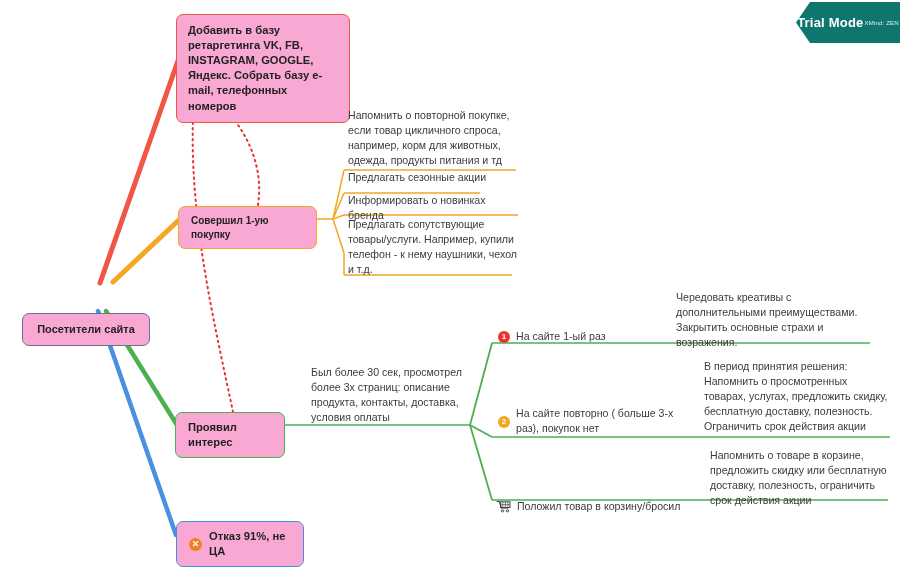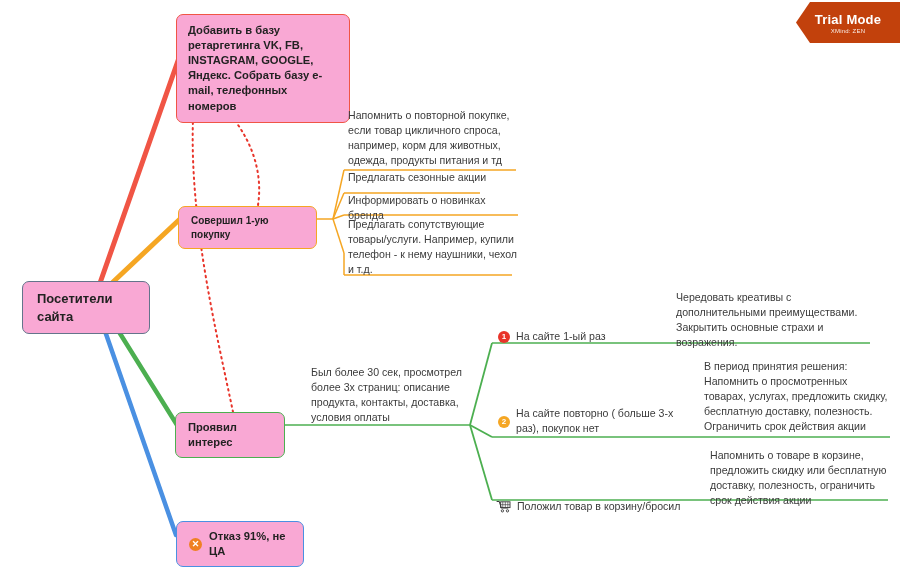--- a/index.html
+++ b/index.html
@@ -34,22 +34,23 @@
     align-items: center;
     gap: 7px;
     font-weight: bold;
     color: #222222;
     line-height: 1.35;
   }
 
   .node-root {
     border: 1.6px solid #64748b;
     padding: 8px 14px;
-    font-size: 13px;
+    font-size: 11px;
     justify-content: center;
+    margin-top: 32px;
   }
   .node-red {
     border: 1.6px solid #f05545;
     padding: 8px 11px;
     font-size: 11.2px;
     align-items: flex-start;
     font-weight: bold;
   }
   .node-orange {
     border: 1.6px solid #f5a623;
@@ -116,25 +117,25 @@
     margin-top: 1px;
   }
 
   
   #trial {
     position: absolute;
     right: 0;
     top: 2px;
     width: 104px;
     height: 41px;
-    background: #c2410c;
+    background: #0f766e;
     clip-path: polygon(14px 0, 100% 0, 100% 100%, 14px 100%, 0 50%);
     color: #ffffff;
     display: flex;
-    flex-direction: column;
+    flex-direction: row;
     align-items: center;
     justify-content: center;
     gap: 1px;
   }
   #trial .t-main {
     font-size: 13px;
     font-weight: bold;
     letter-spacing: 0.2px;
   }
   #trial .t-sub {

